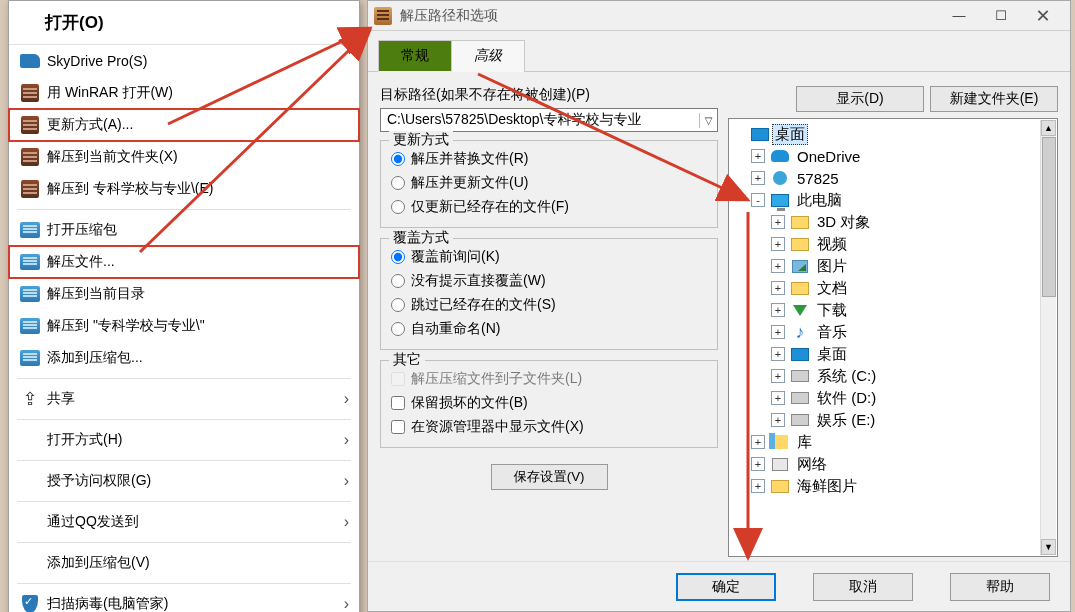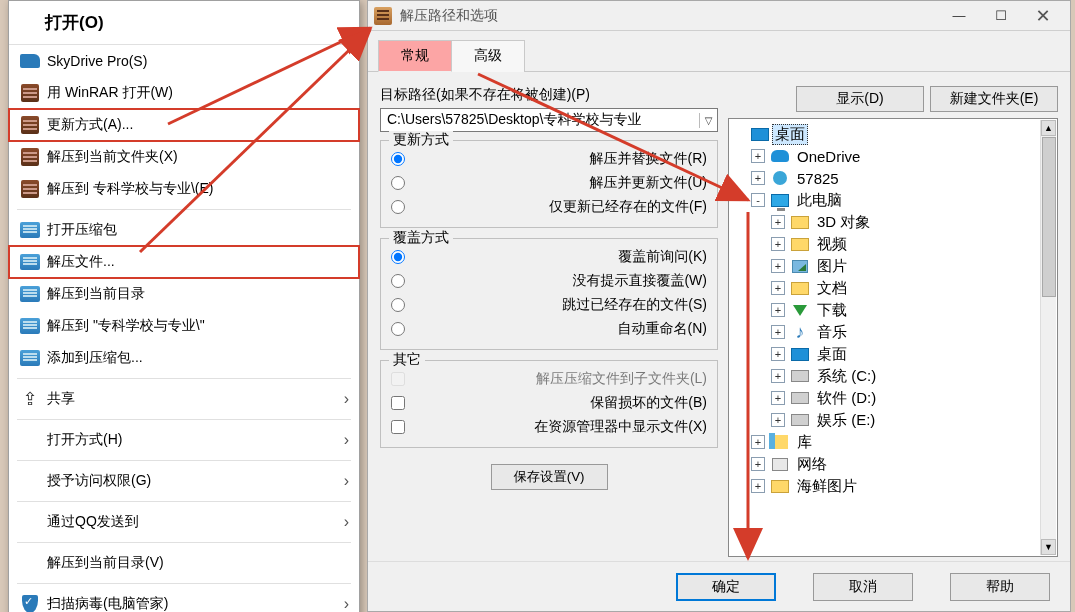--- a/index.html
+++ b/index.html
@@ -17,34 +17,34 @@
 
 .dialog { position:absolute; left:367px; top:0; width:704px; height:612px; background:#f0f0f0; border:1px solid #a8a8a8; display:flex; flex-direction:column; }
 .titlebar { height:30px; border-bottom:1px solid #cfcfcf; display:flex; align-items:center; padding:0 6px; color:#555; }
 .titlebar .t-icon { width:18px; height:18px; margin-right:8px; }
 .titlebar .t-title { flex:1; font-size:14px; }
 .titlebar .t-btn { width:42px; height:28px; display:flex; align-items:center; justify-content:center; font-size:13px; color:#333; }
 .titlebar .t-btn.close { color:#555; font-size:18px; }
 
 .tabstrip { display:flex; padding:8px 10px 0 10px; border-bottom:1px solid #c9c9c9; }
 .tab { padding:6px 22px; border:1px solid #c9c9c9; border-bottom:none; background:#f0f0f0; margin-right:0; position:relative; top:1px; }
-.tab.active { background:#fca5a5; border-bottom:1px solid #f0f0f0; }
-.tab.inactive { background:#f7f7f7; border-left:none; }
+.tab.active { background:#4d7c0f; border-bottom:1px solid #f0f0f0; }
+.tab.inactive { background:#f7f7f7; border-left:none;font-style:italic; }
 
 .body { flex:1; display:flex; padding:14px 12px 4px 12px; gap:10px; }
 .leftcol { width:338px; display:flex; flex-direction:column; }
 .pathrow { display:flex; flex-direction:column; margin-bottom:8px; }
 .pathlabel { margin-bottom:4px; }
 .pathbox { width:100%; height:24px; border:1px solid #7a7a7a; background:#fff; display:flex; align-items:center; }
 .pathbox input { flex:1; border:none; outline:none; padding:0 6px; font-size:14px; background:transparent; font-family:inherit; }
 .pathbox .dd { width:18px; text-align:center; font-size:10px; color:#333; border-left:1px solid #bbb; padding:2px 0;}
 
 .groupbox { border:1px solid #c0c0c0; margin-bottom:10px; padding:6px 10px 8px 10px; position:relative; }
 .groupbox .gb-title { position:absolute; top:-10px; left:8px; background:#f0f0f0; padding:0 4px; }
-.radio-line, .check-line { display:flex; align-items:center; padding:3px 0;justify-content:space-between; }
+.radio-line, .check-line { display:flex; align-items:center; padding:3px 0; }
 .radio-line input, .check-line input { margin-right:6px; width:14px; height:14px; }
 .savebtn { display:block; width:117px; height:26px; margin:6px auto 0; border:1px solid #999; background:#e8e8e8; }
 
 .rightcol { flex:1; display:flex; flex-direction:column; }
 .btnrow { display:flex; justify-content:flex-end; gap:6px; margin-bottom:6px; }
 .btnrow button { width:128px; height:26px; border:1px solid #999; background:#e8e8e8; font-size:14px; }
 .treepane { flex:1; border:1px solid #888; background:#fff; overflow:auto; padding:4px 2px; font-size:15px; }
 .tree-row { display:flex; align-items:center; height:22px; white-space:nowrap; }
 .tree-row .exp { width:14px; height:14px; border:1px solid #8a9db0; display:inline-flex; align-items:center; justify-content:center; font-size:11px; line-height:1; margin-right:4px; color:#333; background:#fff; flex-shrink:0;}
 .tree-row .noexp { width:14px; margin-right:4px; flex-shrink:0;}
@@ -179,21 +179,21 @@
       </div>
       <div class="cm-sep"></div>
       <div class="cm-item">
         <span class="icn"></span>
         <span>通过QQ发送到</span>
         <span class="chev">›</span>
       </div>
       <div class="cm-sep"></div>
       <div class="cm-item">
         <span class="icn"></span>
-        <span>解压到当前目录(V)</span>
+        <span>添加到压缩包(V)</span>
       </div>
       <div class="cm-sep"></div>
       <div class="cm-item">
         <span class="icn">
           <div class="i-shield"></div>
         </span>
         <span>扫描病毒(电脑管家)</span>
         <span class="chev">›</span>
       </div>
     </div>

